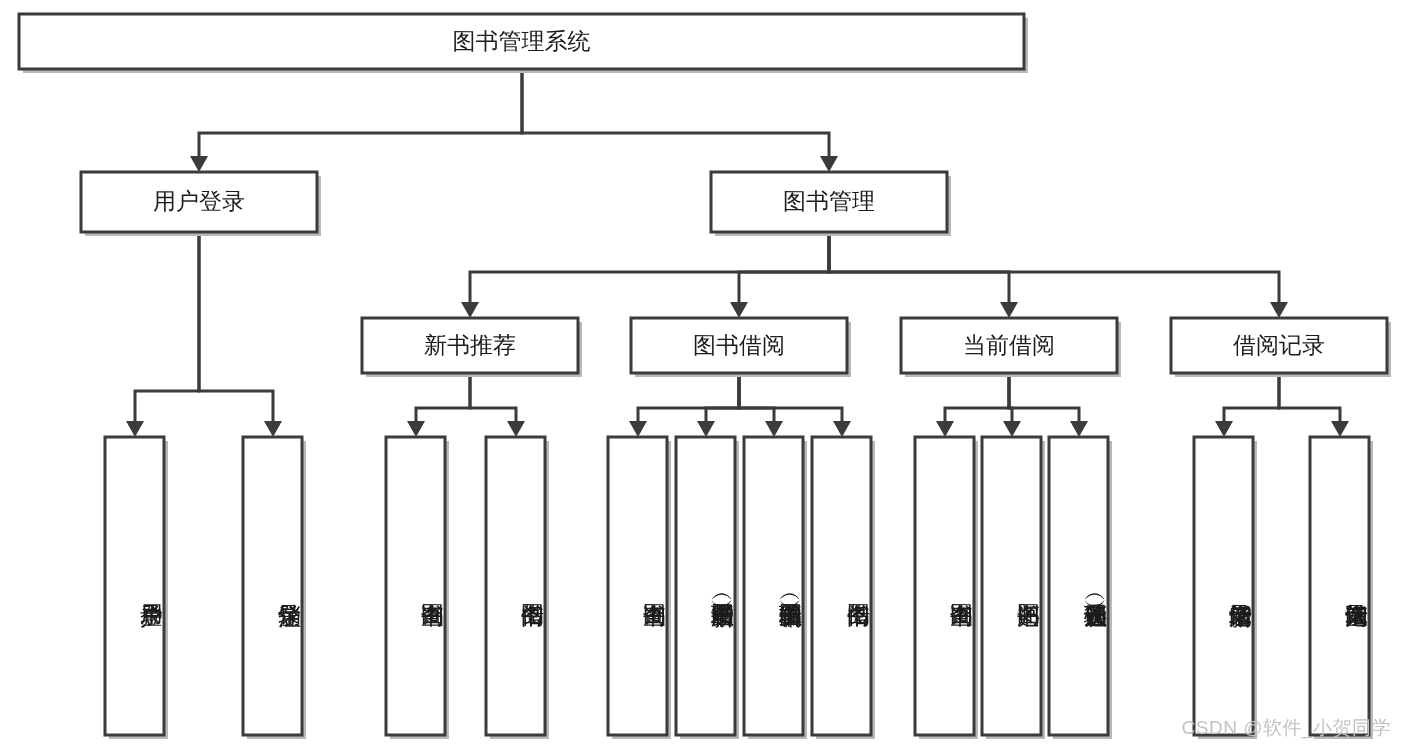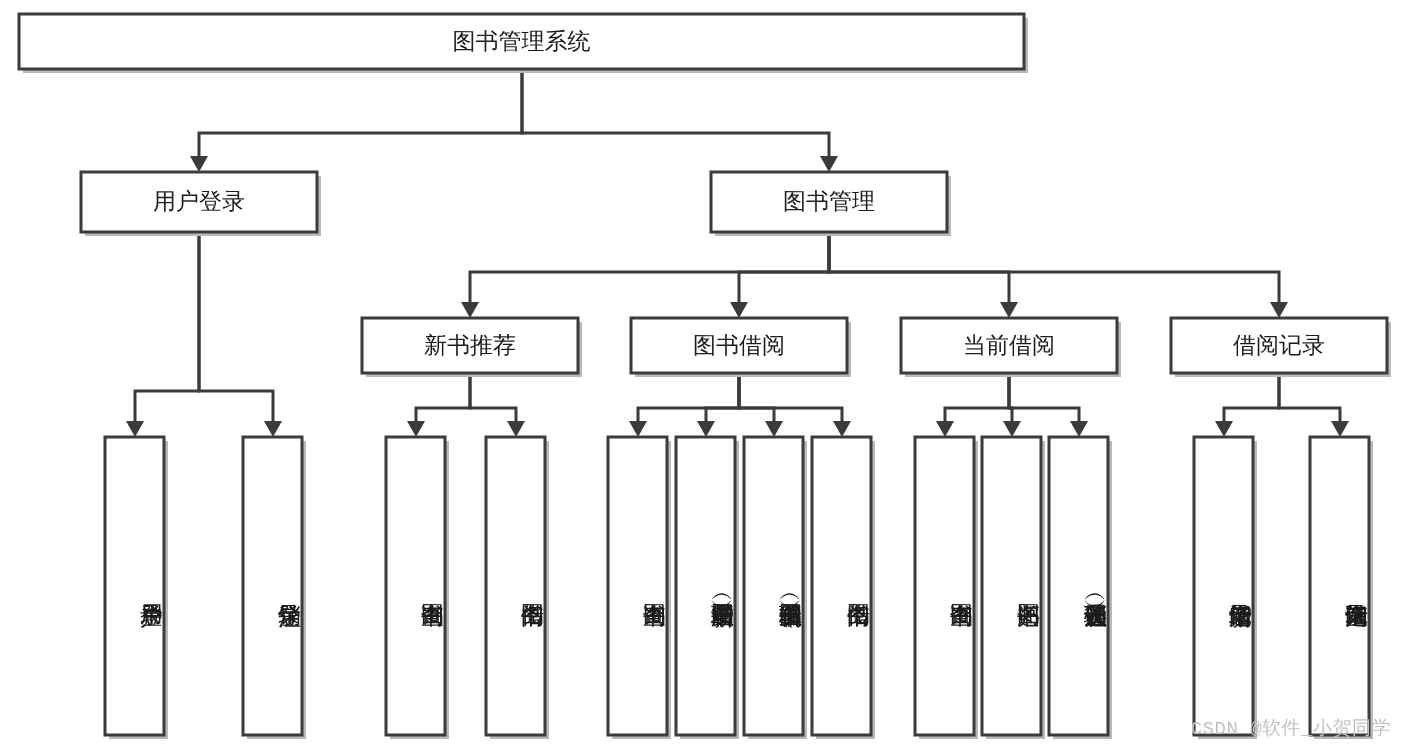--- a/index.html
+++ b/index.html
@@ -23,21 +23,21 @@
   }
   .vert-text-wrap{
     position:absolute;display:flex;align-items:flex-start;justify-content:center;
     writing-mode:vertical-rl;text-orientation:upright;
     font-size:23px;line-height:1.12;color:#1c1c1c;letter-spacing:0px;
     font-family:"Liberation Sans","DejaVu Sans",sans-serif;
     white-space:nowrap;pointer-events:none;
   }
   .watermark{
     position:absolute;right:14px;bottom:6px;
-    font-family:Liberation Mono, monospace;
+    font-family:Liberation Sans, sans-serif;
     font-size:19px;color:#c2c2c2;letter-spacing:0.5px;
     white-space:nowrap;pointer-events:none;
   }
 </style>
 </head>
 <body>
 
 <div id="diagram-root">
   <svg id="tree-svg" viewBox="0 0 1405 747" xmlns="http://www.w3.org/2000/svg">
     <g id="edge-layer">

